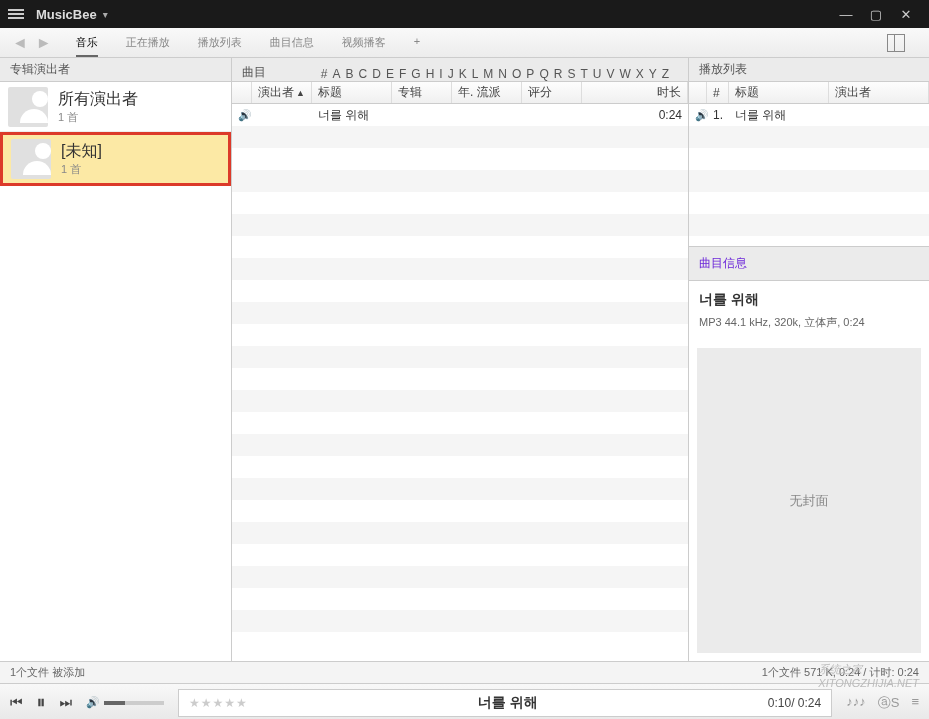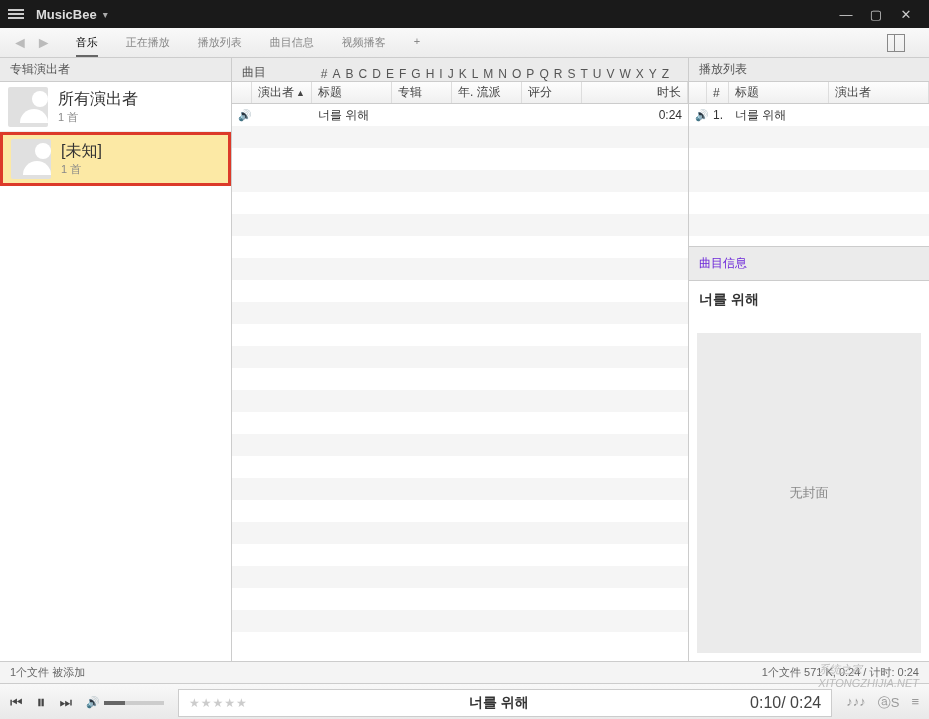--- a/index.html
+++ b/index.html
@@ -73,21 +73,21 @@
 .statusbar .spacer { flex:1; }
 
 .player { height:38px; background:linear-gradient(#f8f8f8,#e8e8e8); border-top:1px solid #ccc; display:flex; align-items:center; padding:0 10px; gap:14px; }
 .pbtn { cursor:pointer; color:#444; font-size:14px; }
 .vol { display:flex; align-items:center; gap:4px; }
 .vol-bar { width:60px; height:4px; background:#ccc; position:relative; }
 .vol-bar::after { content:""; position:absolute; left:0; top:0; height:100%; width:35%; background:#666; }
 .np-box { flex:1; background:#fff; border:1px solid #ccc; height:28px; display:flex; align-items:center; padding:0 10px; gap:20px; }
 .stars { color:#ccc; letter-spacing:1px; }
 .np-title { font-weight:bold; font-size:14px; flex:0 0 auto; margin:0 auto; }
-.np-time { font-size:16px; color:#444; }
+.np-time { font-size:12px; color:#444; }
 .right-icons { display:flex; gap:12px; color:#999; font-size:13px; }
 .watermark { position:absolute; right:10px; bottom:30px; color:#bbb; font-size:11px; font-style:italic; pointer-events:none; }
 .wm-top { font-weight:normal; font-size:11px; }
 
 .speaker-icon { font-size:11px; }
 </style>
 </head>
 <body>
 
 <div class="titlebar">
@@ -246,20 +246,21 @@
         </div>
         <div class="pl-row"></div>
         <div class="pl-row"></div>
         <div class="pl-row"></div>
         <div class="pl-row"></div>
         <div class="pl-row"></div>
       </div>
     <div class="info-box">曲目信息</div>
     <div class="info-content">
       <div class="title">너를 위해</div>
+      <div class="meta">MP3 44.1 kHz, 320k, 立体声, 0:24</div>
     </div>
     <div class="cover-box">无封面</div>
   </div>
 </div>
 
 <div class="statusbar">
   <span>1个文件 被添加</span>
   <div class="spacer"></div>
   <span>1个文件  571 K, 0:24 /    计时: 0:24</span>
 </div>

